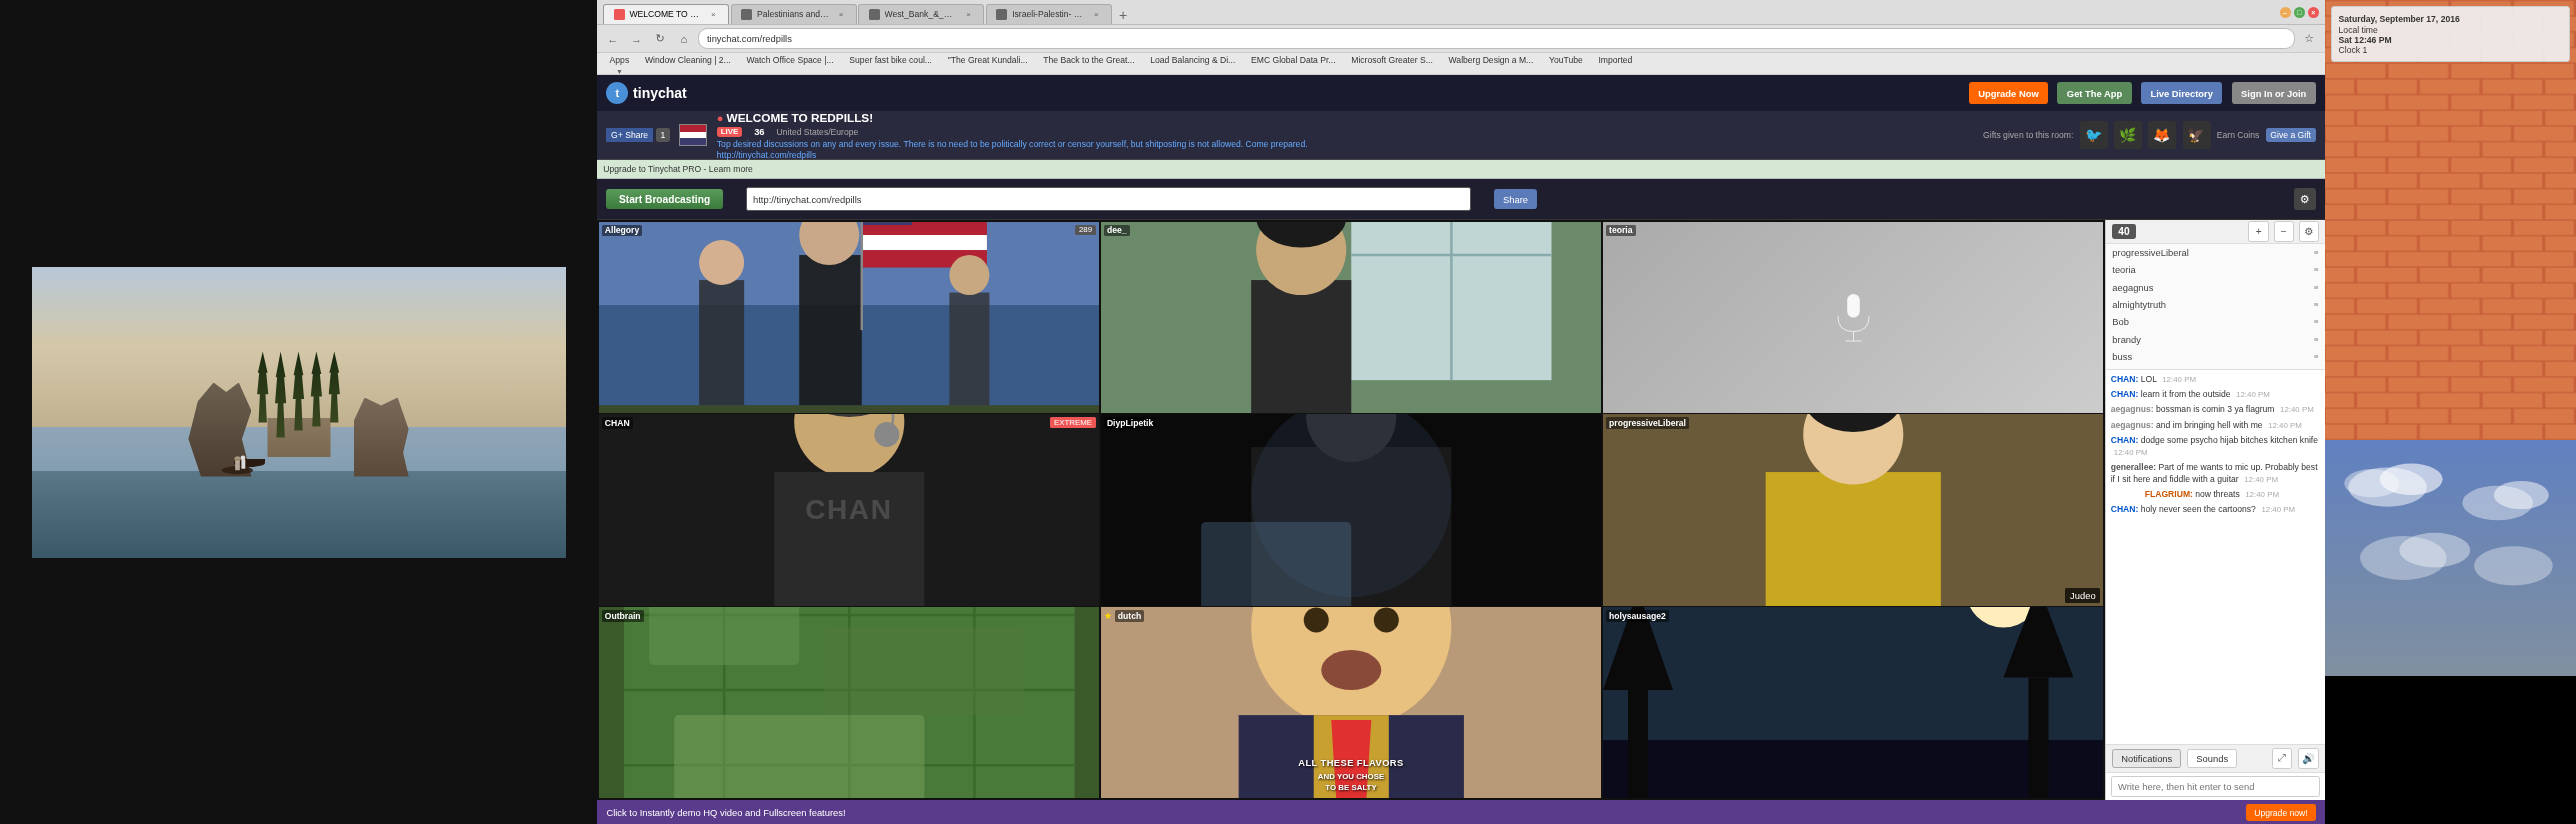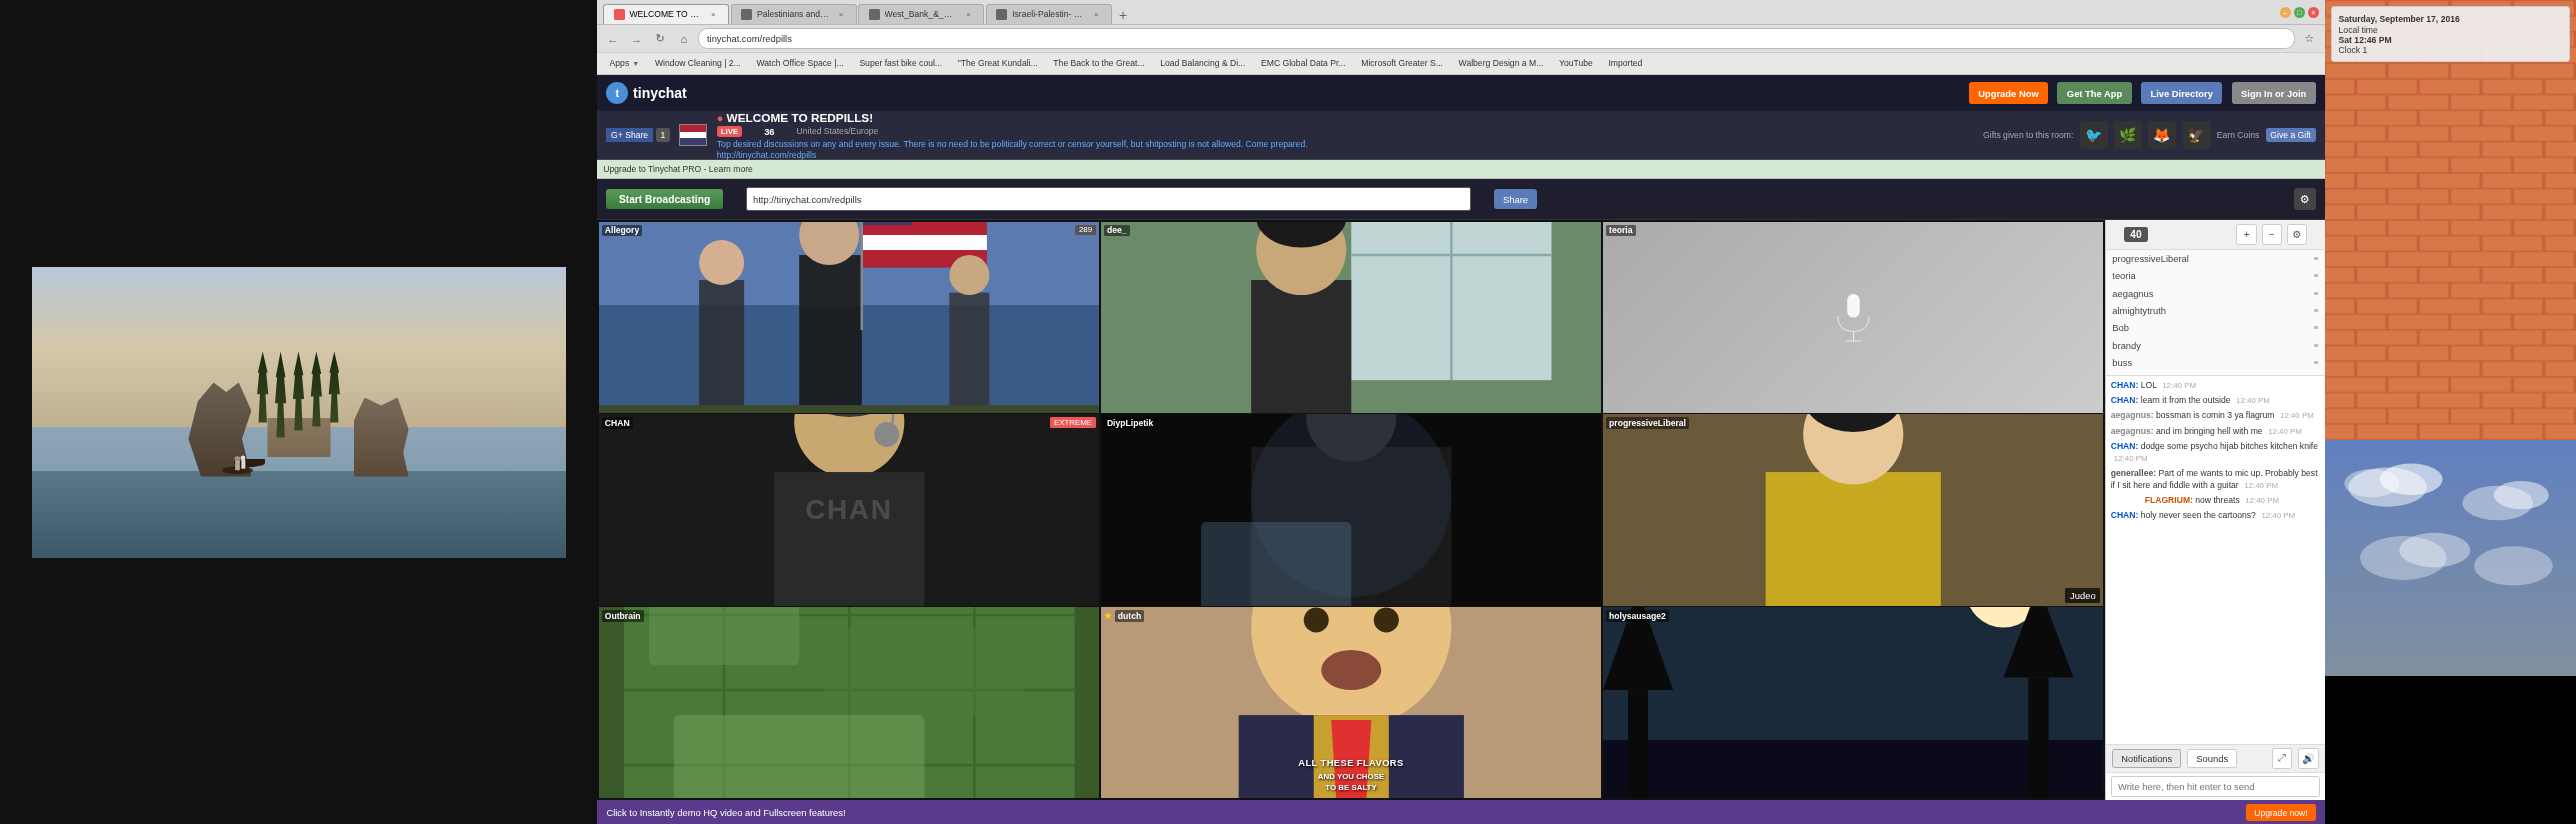--- a/index.html
+++ b/index.html
@@ -251,20 +251,21 @@
       height: 17.3px;
       padding: 0 6.3px;
       font-size: 8.6px;
       color: #333;
       display: flex;
       align-items: center;
       gap: 3.1px;
       cursor: pointer;
       border-radius: 2.4px;
       white-space: nowrap;
+      flex-direction: column;
     }
 
     
     .tinychat-body {
       flex: 1;
       background: #fff;
       overflow: hidden;
       display: flex;
       flex-direction: column;
     }
@@ -554,26 +555,26 @@
       width: 220px;
       background: #fff;
       display: flex;
       flex-direction: column;
       border-left: 0.8px solid #ccc;
       flex-shrink: 0;
     }
 
     
     .chat-header {
-      height: 30px;
+      height: 24px;
       background: #f0f0f0;
       border-bottom: 0.8px solid #ddd;
       display: flex;
       align-items: center;
-      padding: 0 18px;
+      padding: 0 6px;
       gap: 4.7px;
     }
 
     .user-count-badge {
       background: #555;
       color: #fff;
       font-size: 10.2px;
       font-weight: bold;
       padding: 1.6px 6.3px;
       border-radius: 2.4px;
@@ -984,21 +985,21 @@
         <div style="background:#555;color:#fff;font-size:8.6px;padding:1.6px 4.7px;border-radius:2.4px;">1</div>
       </div>
       <div class="room-flag"></div>
       <div class="room-info">
         <div class="room-title-row">
           <div style="display:flex;align-items:center;gap:3.1px;">
             <span style="color:#e55;font-size:11px;">●</span>
             <span class="room-name">WELCOME TO REDPILLS!</span>
           </div>
         </div>
-        <div style="display:flex;align-items:flex-start;gap:22px;margin-top:1.6px;">
+        <div style="display:flex;align-items:flex-end;gap:12px;margin-top:1.6px;">
           <span class="room-live-badge">LIVE</span>
           <span class="room-count">36</span>
           <span style="color:#aaa;font-size:8.6px;">United States/Europe</span>
         </div>
         <div class="room-desc">
           <span>Top desired discussions on any and every issue. There is no need to be politically correct or censor yourself, but shitposting is not allowed. Come prepared.</span>
         </div>
         <div style="color:#6af;font-size:8.6px;margin-top:0.8px;">http://tinychat.com/redpills</div>
       </div>
 

